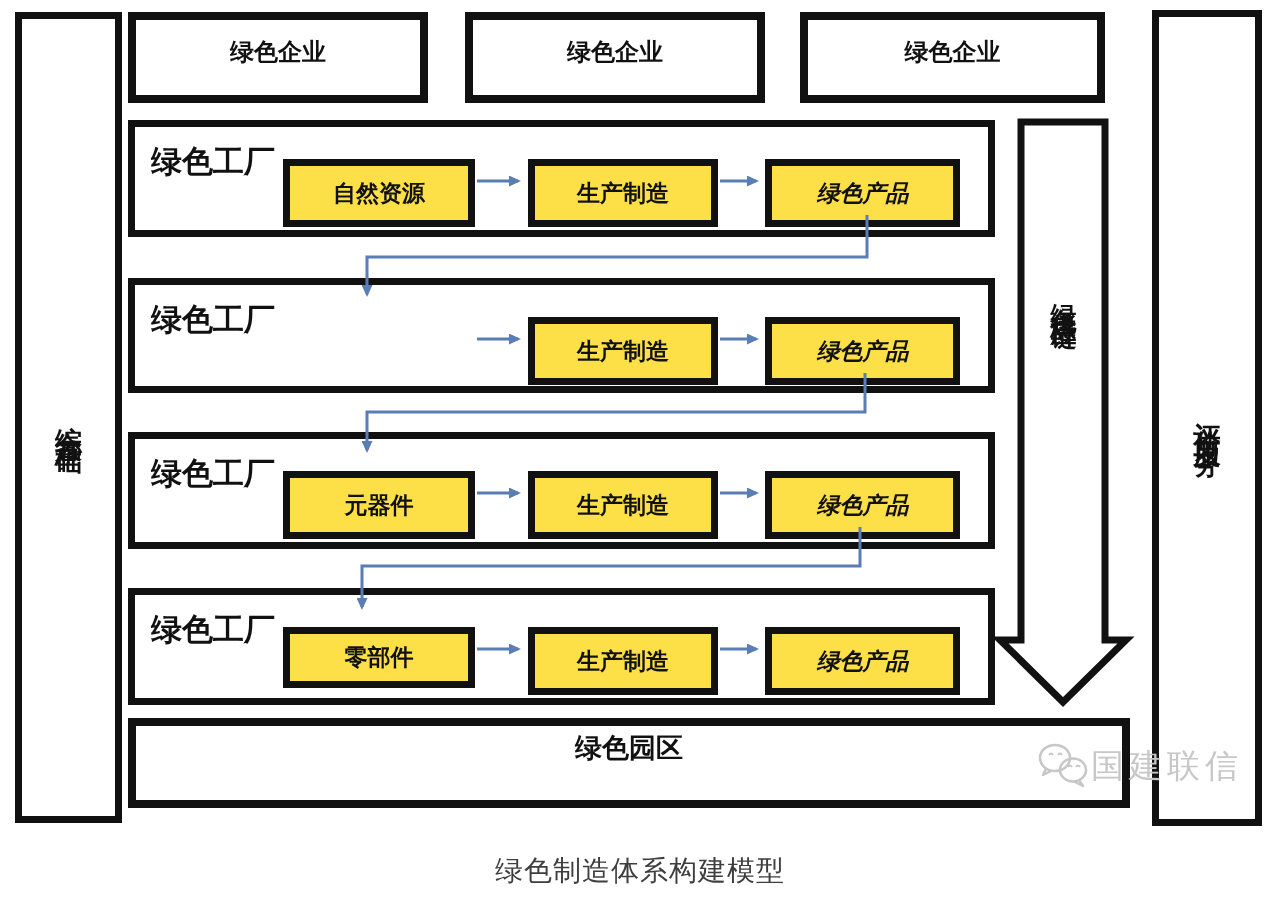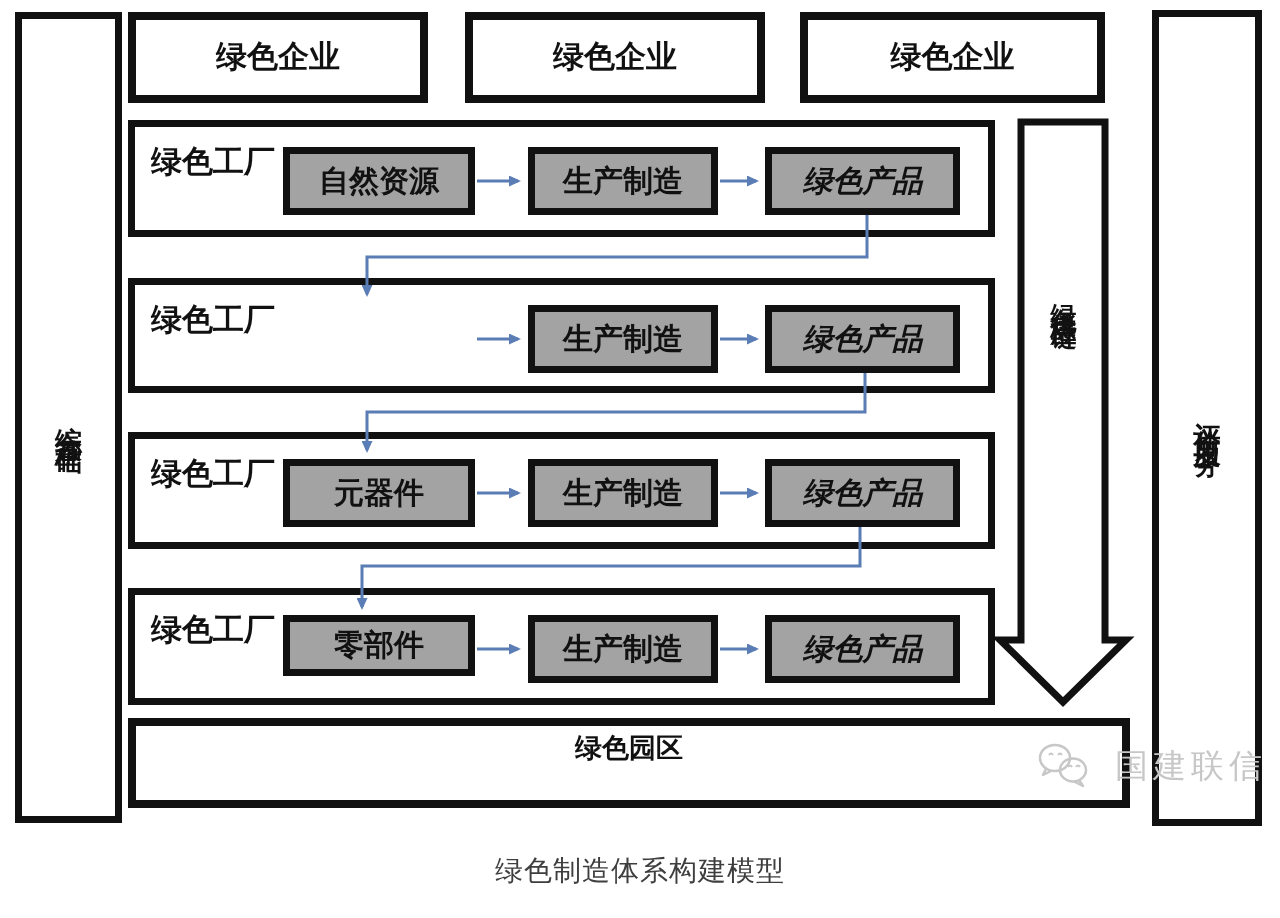--- a/index.html
+++ b/index.html
@@ -13,49 +13,49 @@
 
   
   .vbar{position:absolute;border:7px solid var(--ink);background:#fff;
         display:flex;align-items:center;justify-content:center;}
   .vtext{writing-mode:vertical-rl;text-orientation:upright;
          font-weight:700;font-size:27px;letter-spacing:7px;color:var(--ink);}
 
   
   .ebox{position:absolute;border:8px solid var(--ink);background:#fff;
         display:flex;justify-content:center;align-items:flex-start;
-        font-weight:700;font-size:31px;color:var(--ink);padding-top:16px;box-sizing:border-box;}
+        font-weight:700;font-size:24px;color:var(--ink);padding-top:16px;box-sizing:border-box;}
 
   
   .frow{position:absolute;border:7px solid var(--ink);background:#fff;box-sizing:border-box;}
   .flabel{position:absolute;left:16px;top:14px;font-weight:700;font-size:31px;color:var(--ink);}
 
   
-  .ibox{position:absolute;border:7px solid var(--ink);background:#a3a3a3;box-sizing:border-box;
+  .ibox{position:absolute;border:7px solid var(--ink);background:#fde047;box-sizing:border-box;
         display:flex;align-items:center;justify-content:center;
-        font-size:30px;color:var(--ink);}
+        font-size:23px;color:var(--ink);margin-top:12px;}
   .ibox.serif{font-family:"Liberation Serif",serif;font-weight:600;}
   .ibox.bold{font-weight:700;font-style:italic;}
 
   
   .park{position:absolute;border:8px solid var(--ink);background:#fff;box-sizing:border-box;
         display:flex;justify-content:center;align-items:flex-start;padding-top:4px;
         font-weight:700;font-size:27px;color:var(--ink);}
 
   
   .supply-label{position:absolute;writing-mode:vertical-rl;text-orientation:upright;
         font-weight:700;font-size:26px;letter-spacing:5px;color:var(--ink);}
 
   
   svg.overlay{position:absolute;left:0;top:0;pointer-events:none;}
   .conn{stroke:var(--blue);stroke-width:3;fill:none;}
   .arrowfill{fill:var(--blue);}
 
   
-  .watermark{position:absolute;display:flex;align-items:center;gap:24px;color:var(--wm);}
+  .watermark{position:absolute;display:flex;align-items:center;gap:0;color:var(--wm);}
   .watermark .wm-text{font-size:33px;letter-spacing:5px;color:var(--wm);}
 
   
   .caption{position:absolute;left:0;width:1280px;text-align:center;
         font-size:28px;color:#3e3e3e;letter-spacing:1px;}
 </style>
 </head>
 <body>
 
 <div class="canvas">

